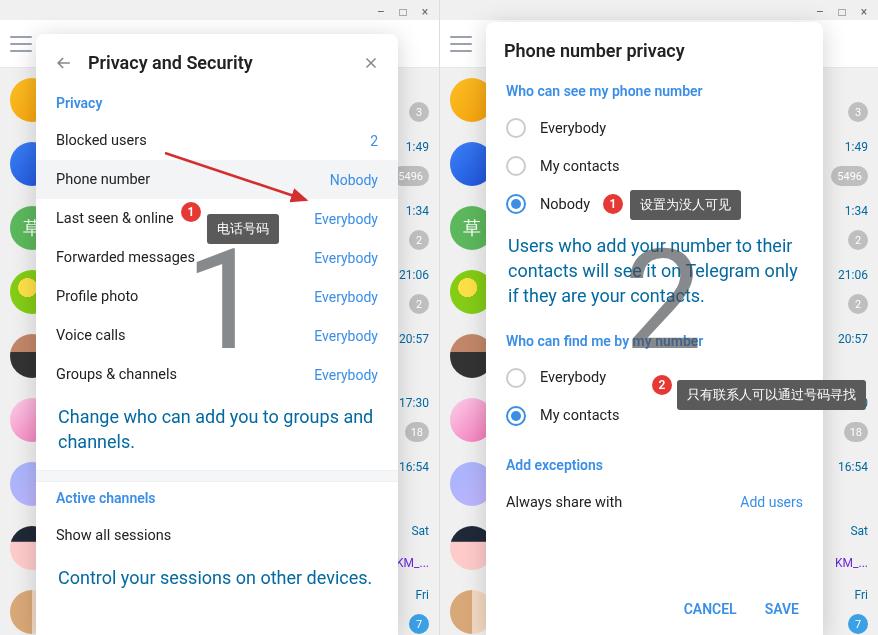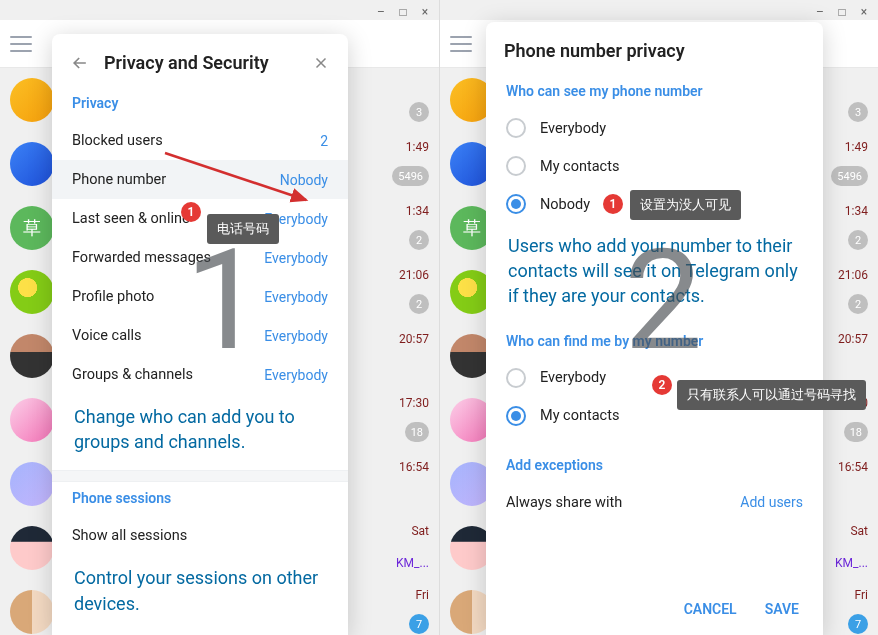--- a/index.html
+++ b/index.html
@@ -11,26 +11,26 @@
   .titlebar { position: absolute; top: 0; right: 0; display: flex; gap: 6px; padding: 4px 6px; z-index: 3; }
   .titlebar span { width: 16px; height: 16px; display: flex; align-items: center; justify-content: center; font-size: 12px; color: #666; }
 
   .chatbg { position: absolute; inset: 0; padding-top: 20px; }
   .topbar { height: 48px; display: flex; align-items: center; padding: 0 10px; background: #fff; border-bottom: 1px solid #e8e8e8; }
   .hamburger { width: 22px; height: 16px; display: flex; flex-direction: column; justify-content: space-between; }
   .hamburger div { height: 2px; background: #9ca3af; border-radius: 1px; }
   .chatlist { }
   .chatrow { height: 64px; display: flex; align-items: center; padding: 0 10px; position: relative; }
   .avatar { width: 44px; height: 44px; border-radius: 50%; background: #ccc; flex-shrink: 0; display:flex; align-items:center; justify-content:center; color:#fff; font-size:18px;}
-  .chatmeta { position: absolute; right: 10px; top: 8px; font-size: 12px; color: #7f1d1d; }
+  .chatmeta { position: absolute; right: 10px; top: 8px; font-size: 12px; color: #0369a1; }
   .chatbadge { position: absolute; right: 10px; bottom: 10px; min-width: 20px; height: 20px; border-radius: 10px; background: #bfbfbf; color: #fff; font-size: 11px; display: flex; align-items: center; justify-content: center; padding: 0 6px; }
   .chatbadge.blue { background: #3ba0e6; }
   .chattext { position:absolute; right:10px; bottom:10px; font-size:12px; color:#6d28d9; }
 
-  .modal { position: absolute; top: 34px; left: 52px; width: 296px; bottom: 0; background: #fff; border-radius: 8px 8px 0 0; box-shadow: 0 4px 24px rgba(0,0,0,0.18); z-index: 5; display: flex; flex-direction: column; overflow: hidden; }
+  .modal { position: absolute; top: 34px; left: 36px; width: 362px; bottom: 0; background: #fff; border-radius: 8px 8px 0 0; box-shadow: 0 4px 24px rgba(0,0,0,0.18); z-index: 5; display: flex; flex-direction: column; overflow: hidden; }
   .pane2 .modal { left: 46px; width: 337px; top: 22px; }
 
   .modal-head { display: flex; align-items: center; padding: 18px 18px 14px; gap: 14px; }
   .back-arrow { width: 20px; height: 20px; color: #888; }
   .modal-title { font-size: 18px; font-weight: 600; color: #222; flex: 1; }
   .close-x { width: 18px; height: 18px; color: #888; }
 
   .section-label { color: #3a8ee6; font-size: 14px; font-weight: 600; padding: 8px 20px 10px; }
   .row { display: flex; align-items: center; justify-content: space-between; padding: 11px 20px; font-size: 14.5px; color: #222; cursor: pointer; }
   .row.hl { background: #f2f4f6; }
@@ -167,21 +167,21 @@
         <span class="val">Everybody</span>
       </div>
       <div class="row">
         <span>Groups &amp; channels</span>
         <span class="val">Everybody</span>
       </div>
       <div class="desc">Change who can add you to groups and channels.</div>
 
       <div class="sep"></div>
 
-      <div class="section-label">Phone sessions</div>
+      <div class="section-label">Active channels</div>
       <div class="row">
         <span>Show all sessions</span>
       </div>
       <div class="desc">Control your sessions on other devices.</div>
     </div>
 
     <svg class="arrow-svg" style="left:160px; top:148px; width:160px; height:62px;">
       <defs>
           <marker id="ah1" markerWidth="8" markerHeight="8" refX="6" refY="3" orient="auto">
             <path d="M0,0 L7,3 L0,6 Z" fill="#d32f2f"></path>

